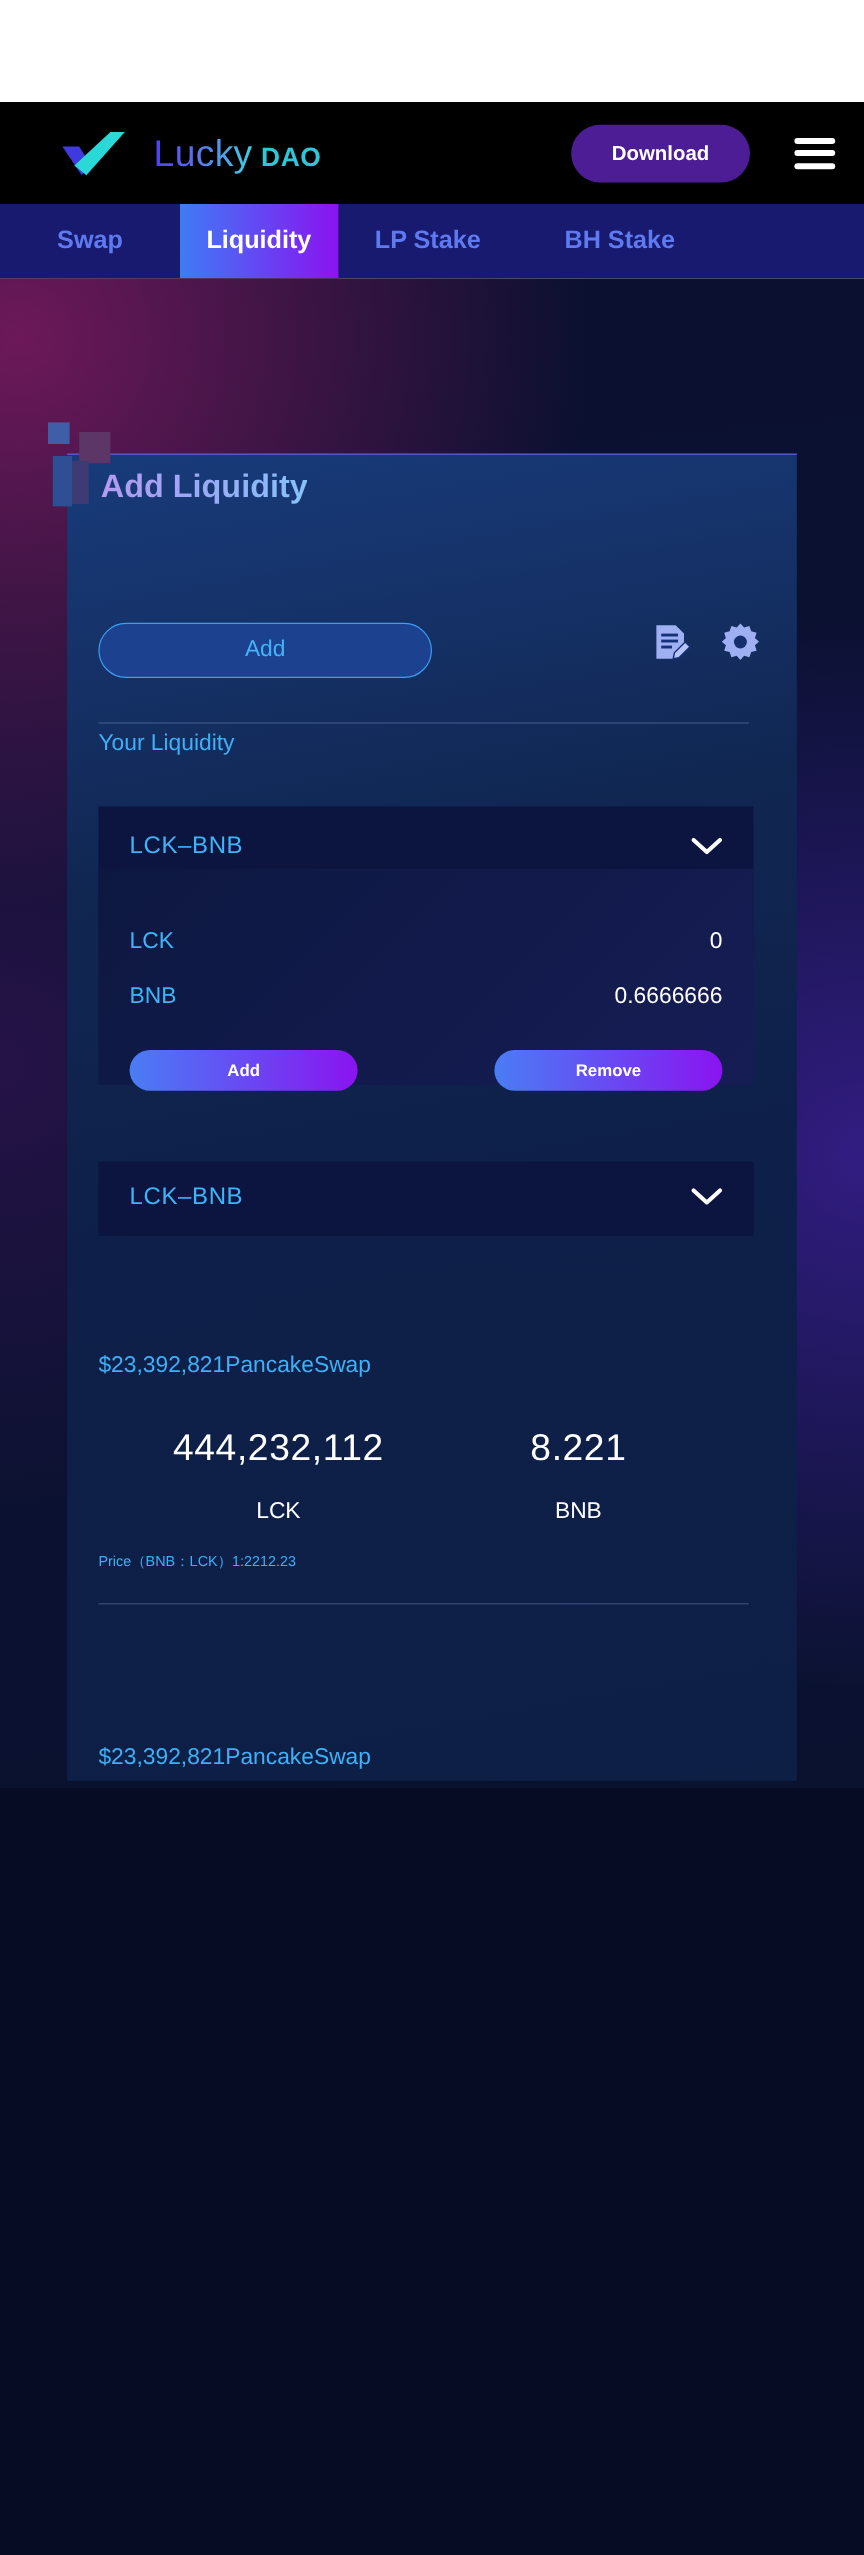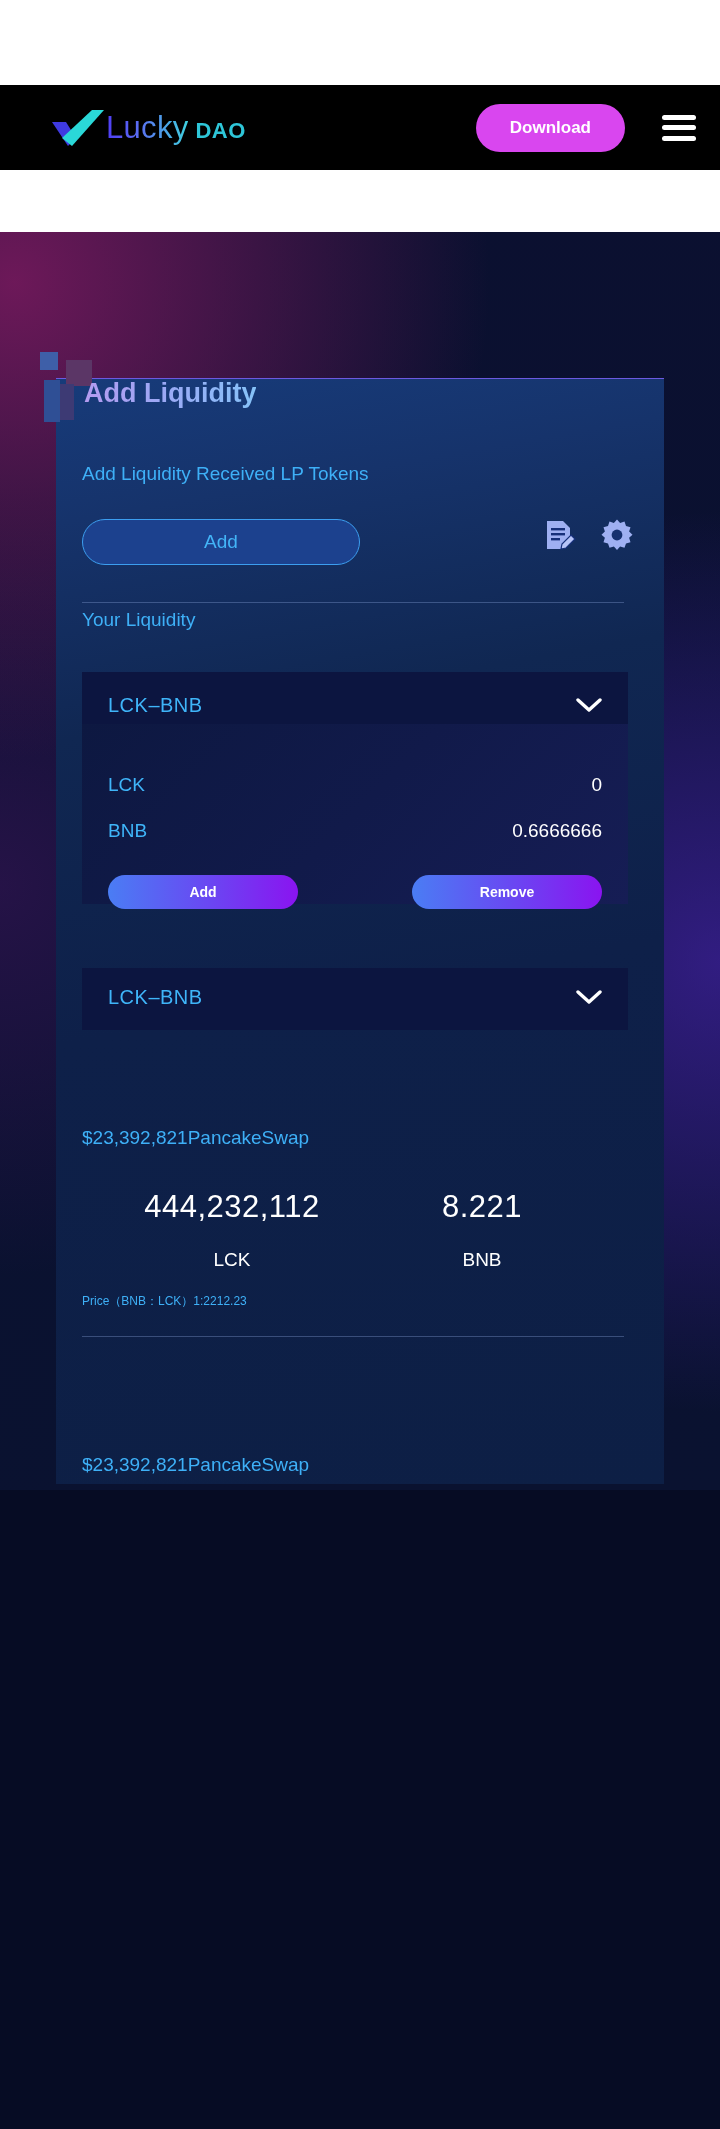--- a/index.html
+++ b/index.html
@@ -13,35 +13,35 @@
 
   
   .top-white { height:85px; background:#ffffff; }
 
   
   .header {
     height:85px; background:#000000;
     display:flex; align-items:center;
     padding:0 30px; position:relative;
   }
-  .brand { display:flex; align-items:center; gap:0; margin-left:20px; }
+  .brand { display:flex; align-items:center; gap:22px; margin-left:20px; }
   .logo-mark { width:56px; height:40px; position:relative; flex:none; }
   .brand-text { display:flex; align-items:baseline; gap:7px; }
   .brand-lucky {
     font-size:31px; font-weight:400; letter-spacing:.3px;
     background:linear-gradient(90deg,#4f3df5 0%,#5b6ef2 40%,#3fd0df 100%);
     -webkit-background-clip:text; background-clip:text; color:transparent;
   }
   .brand-dao {
     font-size:22px; font-weight:700; letter-spacing:.5px;
     color:#2ec6d8;
   }
   .dl-btn {
     position:absolute; right:95px; top:50%; transform:translateY(-50%);
-    background:#d946ef; color:#fff; border:none;
+    background:#4c1d95; color:#fff; border:none;
     font-size:17px; font-weight:700;
     padding:14px 34px; border-radius:30px; cursor:pointer;
     font-family:"Liberation Sans", sans-serif;
   }
   .burger {
     position:absolute; right:24px; top:50%; transform:translateY(-50%);
     width:34px; height:26px; display:flex; flex-direction:column;
     justify-content:space-between; cursor:pointer;
   }
   .burger span { display:block; height:5px; background:#fff; border-radius:3px; }
@@ -77,21 +77,21 @@
     background:linear-gradient(170deg,#173b7a 0%,#16336b 12%,#102752 30%,#0e2049 55%,#0d1f45 100%);
   }
 
   
   .title-band {
     position:absolute; left:56px; top:378px; width:608px; height:54px;
     background:linear-gradient(90deg,#2a54a4 0%,#2149903 35%,#16376f 70%,#123063 100%);
     border-top:1px solid #6c5ae0;
   }
   .title-text {
-    position:absolute; left:84px; top:378px;
+    position:absolute; left:84px; top:390px;
     font-size:27px; font-weight:700;
     background:linear-gradient(90deg,#b49bf0 0%,#9ca8f5 45%,#86c2f8 100%);
     -webkit-background-clip:text; background-clip:text; color:transparent;
     z-index:4;
   }
   .deco { position:absolute; z-index:3; }
   .d1 { left:40px; top:352px; width:18px; height:18px; background:#3e5fa8; }
   .d2 { left:66px; top:360px; width:26px; height:26px; background:#5b3666; }
   .d3 { left:44px; top:380px; width:16px; height:42px; background:#2f4f95; }
   .d4 { left:60px; top:384px; width:14px; height:36px; background:#3d3a74; }
@@ -206,33 +206,38 @@
       </div>
     </div>
     <button class="dl-btn">Download</button>
     <div class="burger">
       <span></span>
       <span></span>
       <span></span>
     </div>
   </div>
 
+  <div class="tabbar">
+    <div class="tab t-swap">Swap</div>
+    <div class="tab t-liq">Liquidity</div>
+    <div class="tab t-lp">LP Stake</div>
+    <div class="tab t-bh">BH Stake</div>
+  </div>
 
   <div class="backdrop"></div>
 
   <div class="panel"></div>
 
   <div class="deco d1"></div>
   <div class="deco d2"></div>
   <div class="title-band"></div>
   <div class="deco d3"></div>
   <div class="deco d4"></div>
   <div class="title-text">Add Liquidity</div>
 
-  <div class="sub-label">Add Liquidity Received LP Tokens</div>
   <button class="add-btn">Add</button>
 
   <div class="icon-row">
     <span class="ico">
       <svg width="34" height="34" viewBox="0 0 34 34">
         <path d="M5 3 h16 l7 7 v13 l-8 8 H5 Z" fill="#9fb0f2"></path>
         <rect x="9" y="10" width="14" height="2.4" fill="#17307a"></rect>
         <rect x="9" y="15" width="14" height="2.4" fill="#17307a"></rect>
         <rect x="9" y="20" width="9" height="2.4" fill="#17307a"></rect>
         <path d="M29 17 l4 4 l-9 9 l-5 1 l1 -5 Z" fill="#b7c4f8" stroke="#17307a" stroke-width="1.2"></path>

